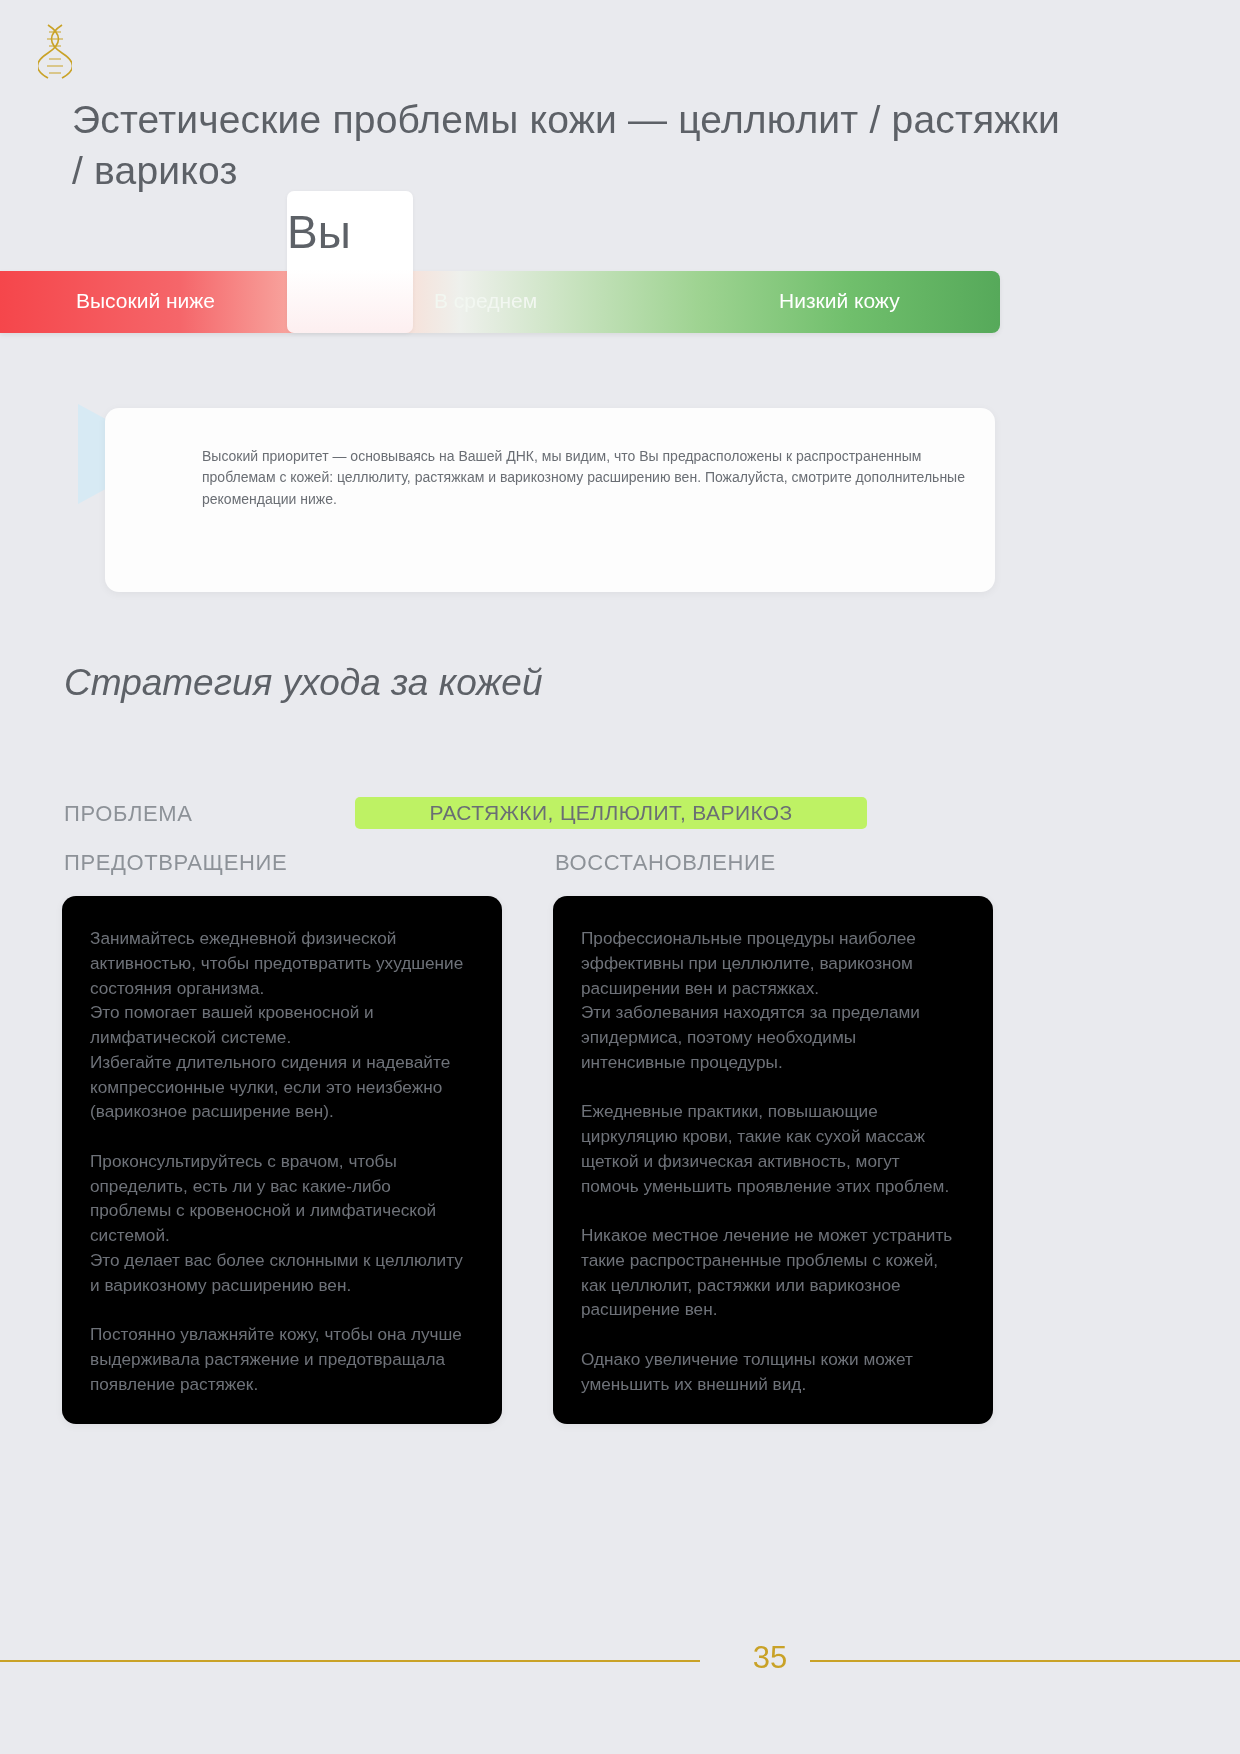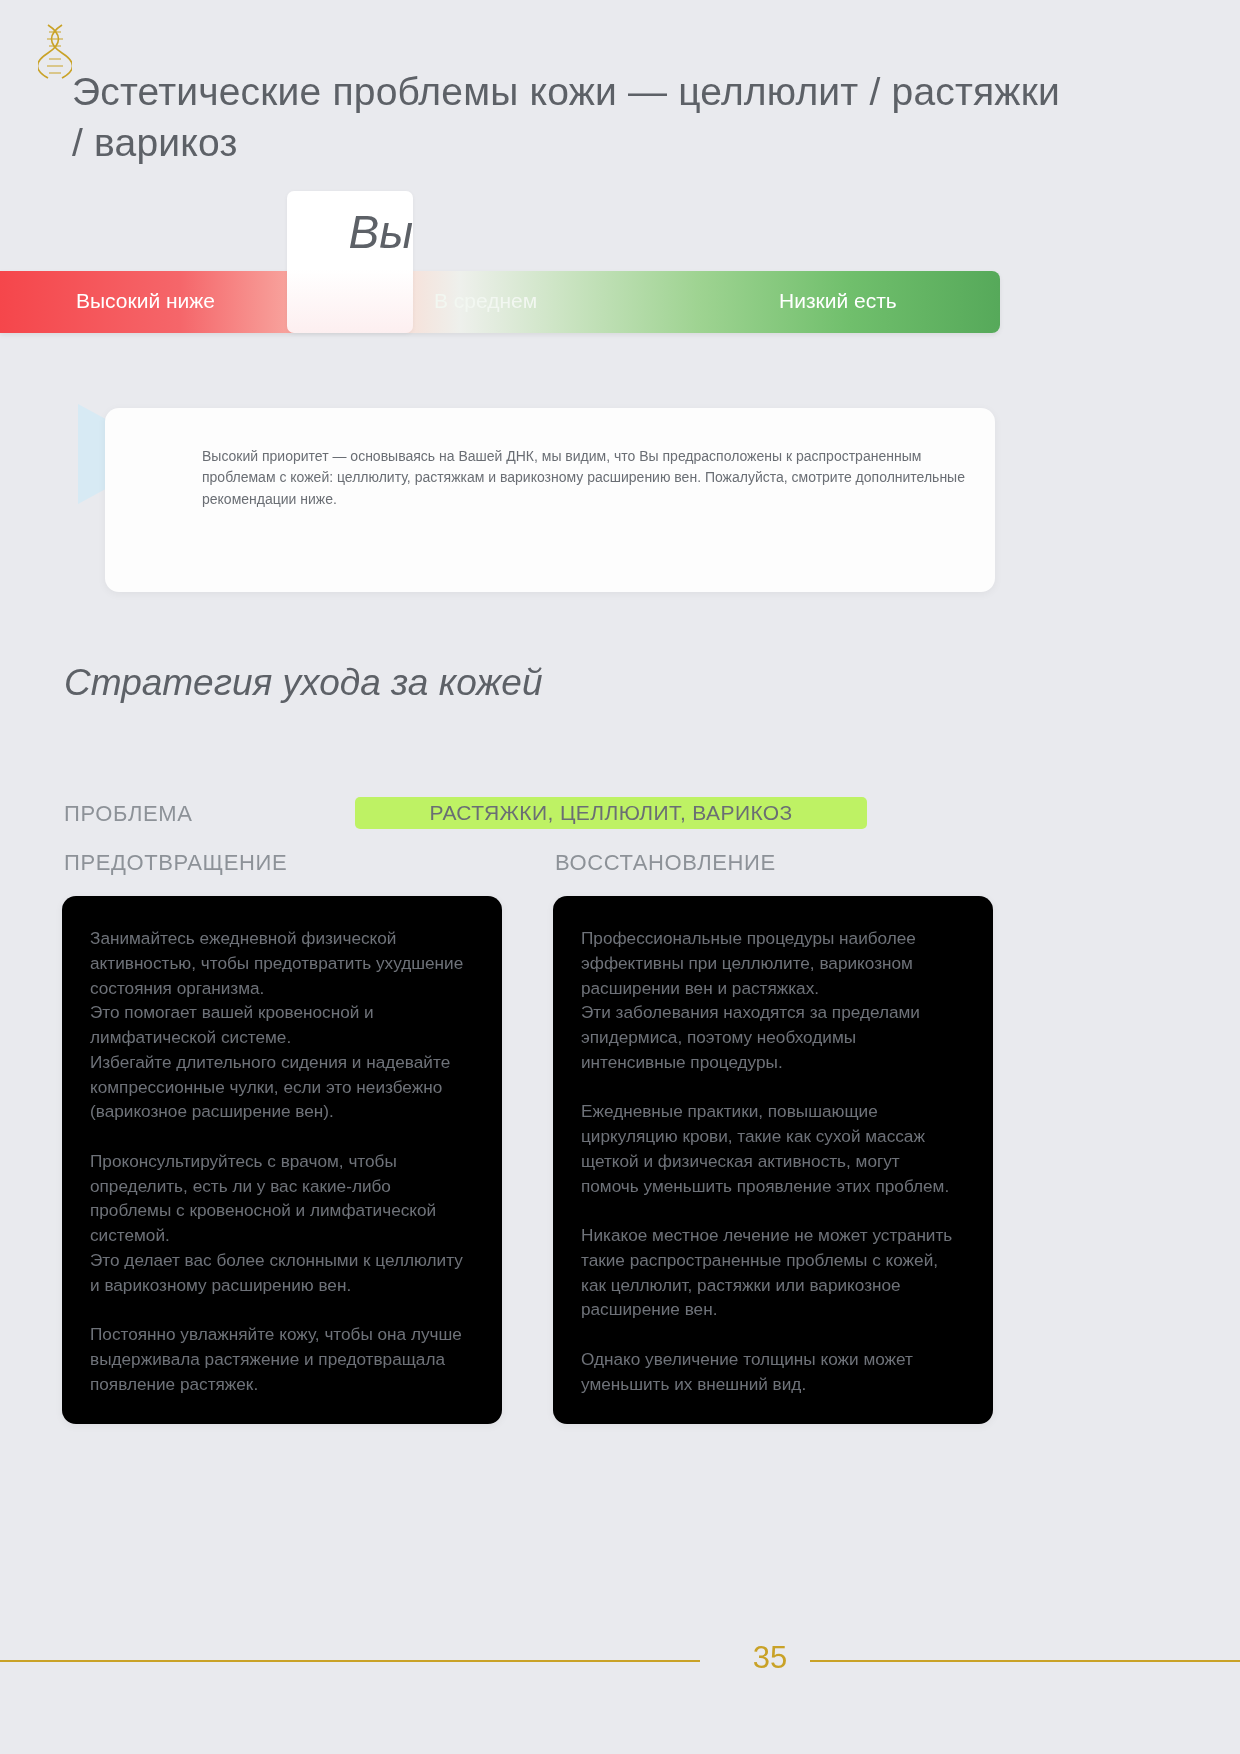--- a/index.html
+++ b/index.html
@@ -21,21 +21,21 @@
     position: absolute;
     top: 22px;
     left: 38px;
     width: 34px;
     height: 58px;
   }
 
   
   .page-title {
     position: absolute;
-    top: 66px;
+    top: 94px;
     left: 72px;
     width: 1000px;
     font-size: 39px;
     font-weight: 400;
     line-height: 1.32;
     color: #5d6167;
     letter-spacing: 0.2px;
   }
 
   
@@ -79,23 +79,22 @@
   .you-marker {
     position: absolute;
     top: -80px;
     left: 287px;
     width: 126px;
     height: 142px;
     background: linear-gradient(to bottom, #ffffff 0%, #ffffff 55%, #fdeff0 100%);
     border-radius: 7px;
     display: flex;
     align-items: flex-start;
-    justify-content: flex-end;
+    justify-content: flex-start;
     box-shadow: 0 1px 4px rgba(0,0,0,0.05);
-    font-style: italic;
   }
   .you-marker span {
     font-size: 46px;
     color: #5d6167;
     padding-top: 14px;
     font-weight: 400;
   }
 
   
   .callout {
@@ -232,21 +231,21 @@
     <path d="M11 10 L23 10 M9 17 L25 17 M11 24 L23 24 M11 37 L23 37 M9 44 L25 44 M11 51 L23 51" stroke-width="1.2"></path>
   </svg>
 </div>
 
 <div class="page-title">Эстетические проблемы кожи — целлюлит / растяжки / варикоз</div>
 
 <div class="scale-wrap">
   <div class="scale-bar"></div>
   <div class="scale-label high">Высокий ниже</div>
   <div class="scale-label mid">В среднем</div>
-  <div class="scale-label low">Низкий есть</div>
+  <div class="scale-label low">Низкий кожу</div>
   <div class="you-marker">
     <span>Вы</span>
   </div>
 </div>
 
 <div class="callout-arrow"></div>
 <div class="callout"></div>
 <div class="callout-text">Высокий приоритет — основываясь на Вашей ДНК, мы видим, что Вы предрасположены к распространенным проблемам с кожей: целлюлиту, растяжкам и варикозному расширению вен. Пожалуйста, смотрите дополнительные рекомендации ниже.</div>
 
 <div class="strategy-title">Стратегия ухода за кожей</div>

